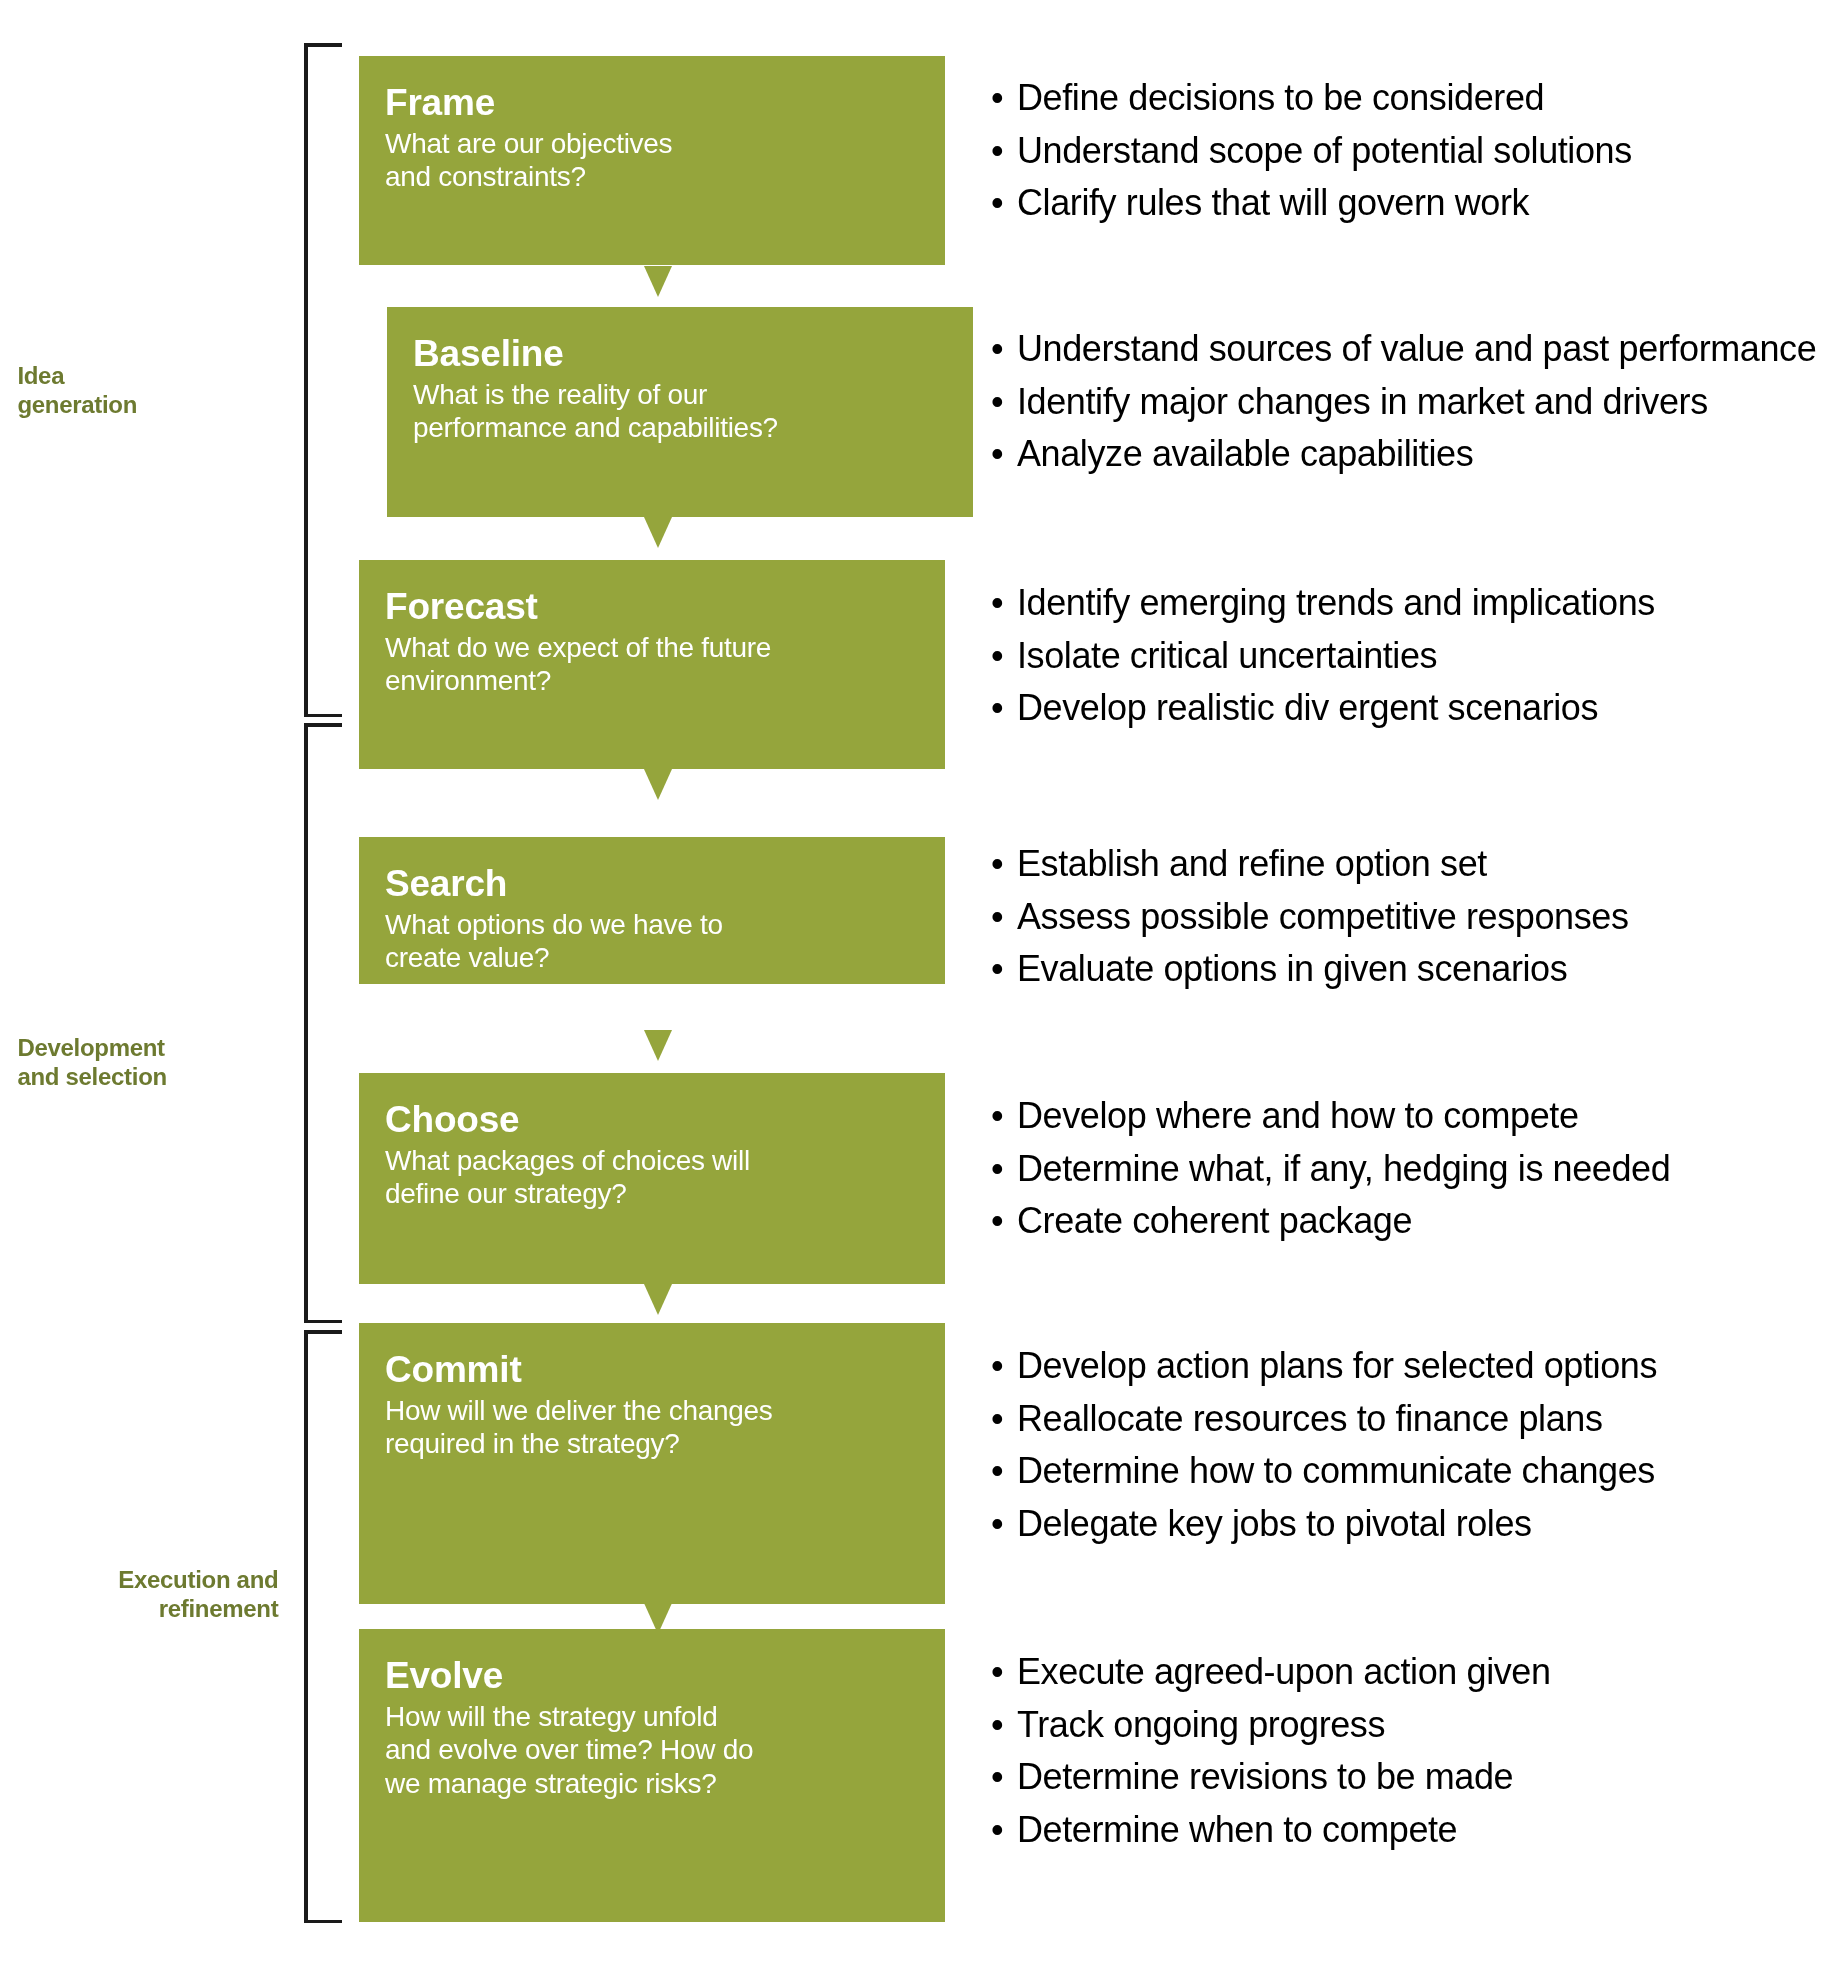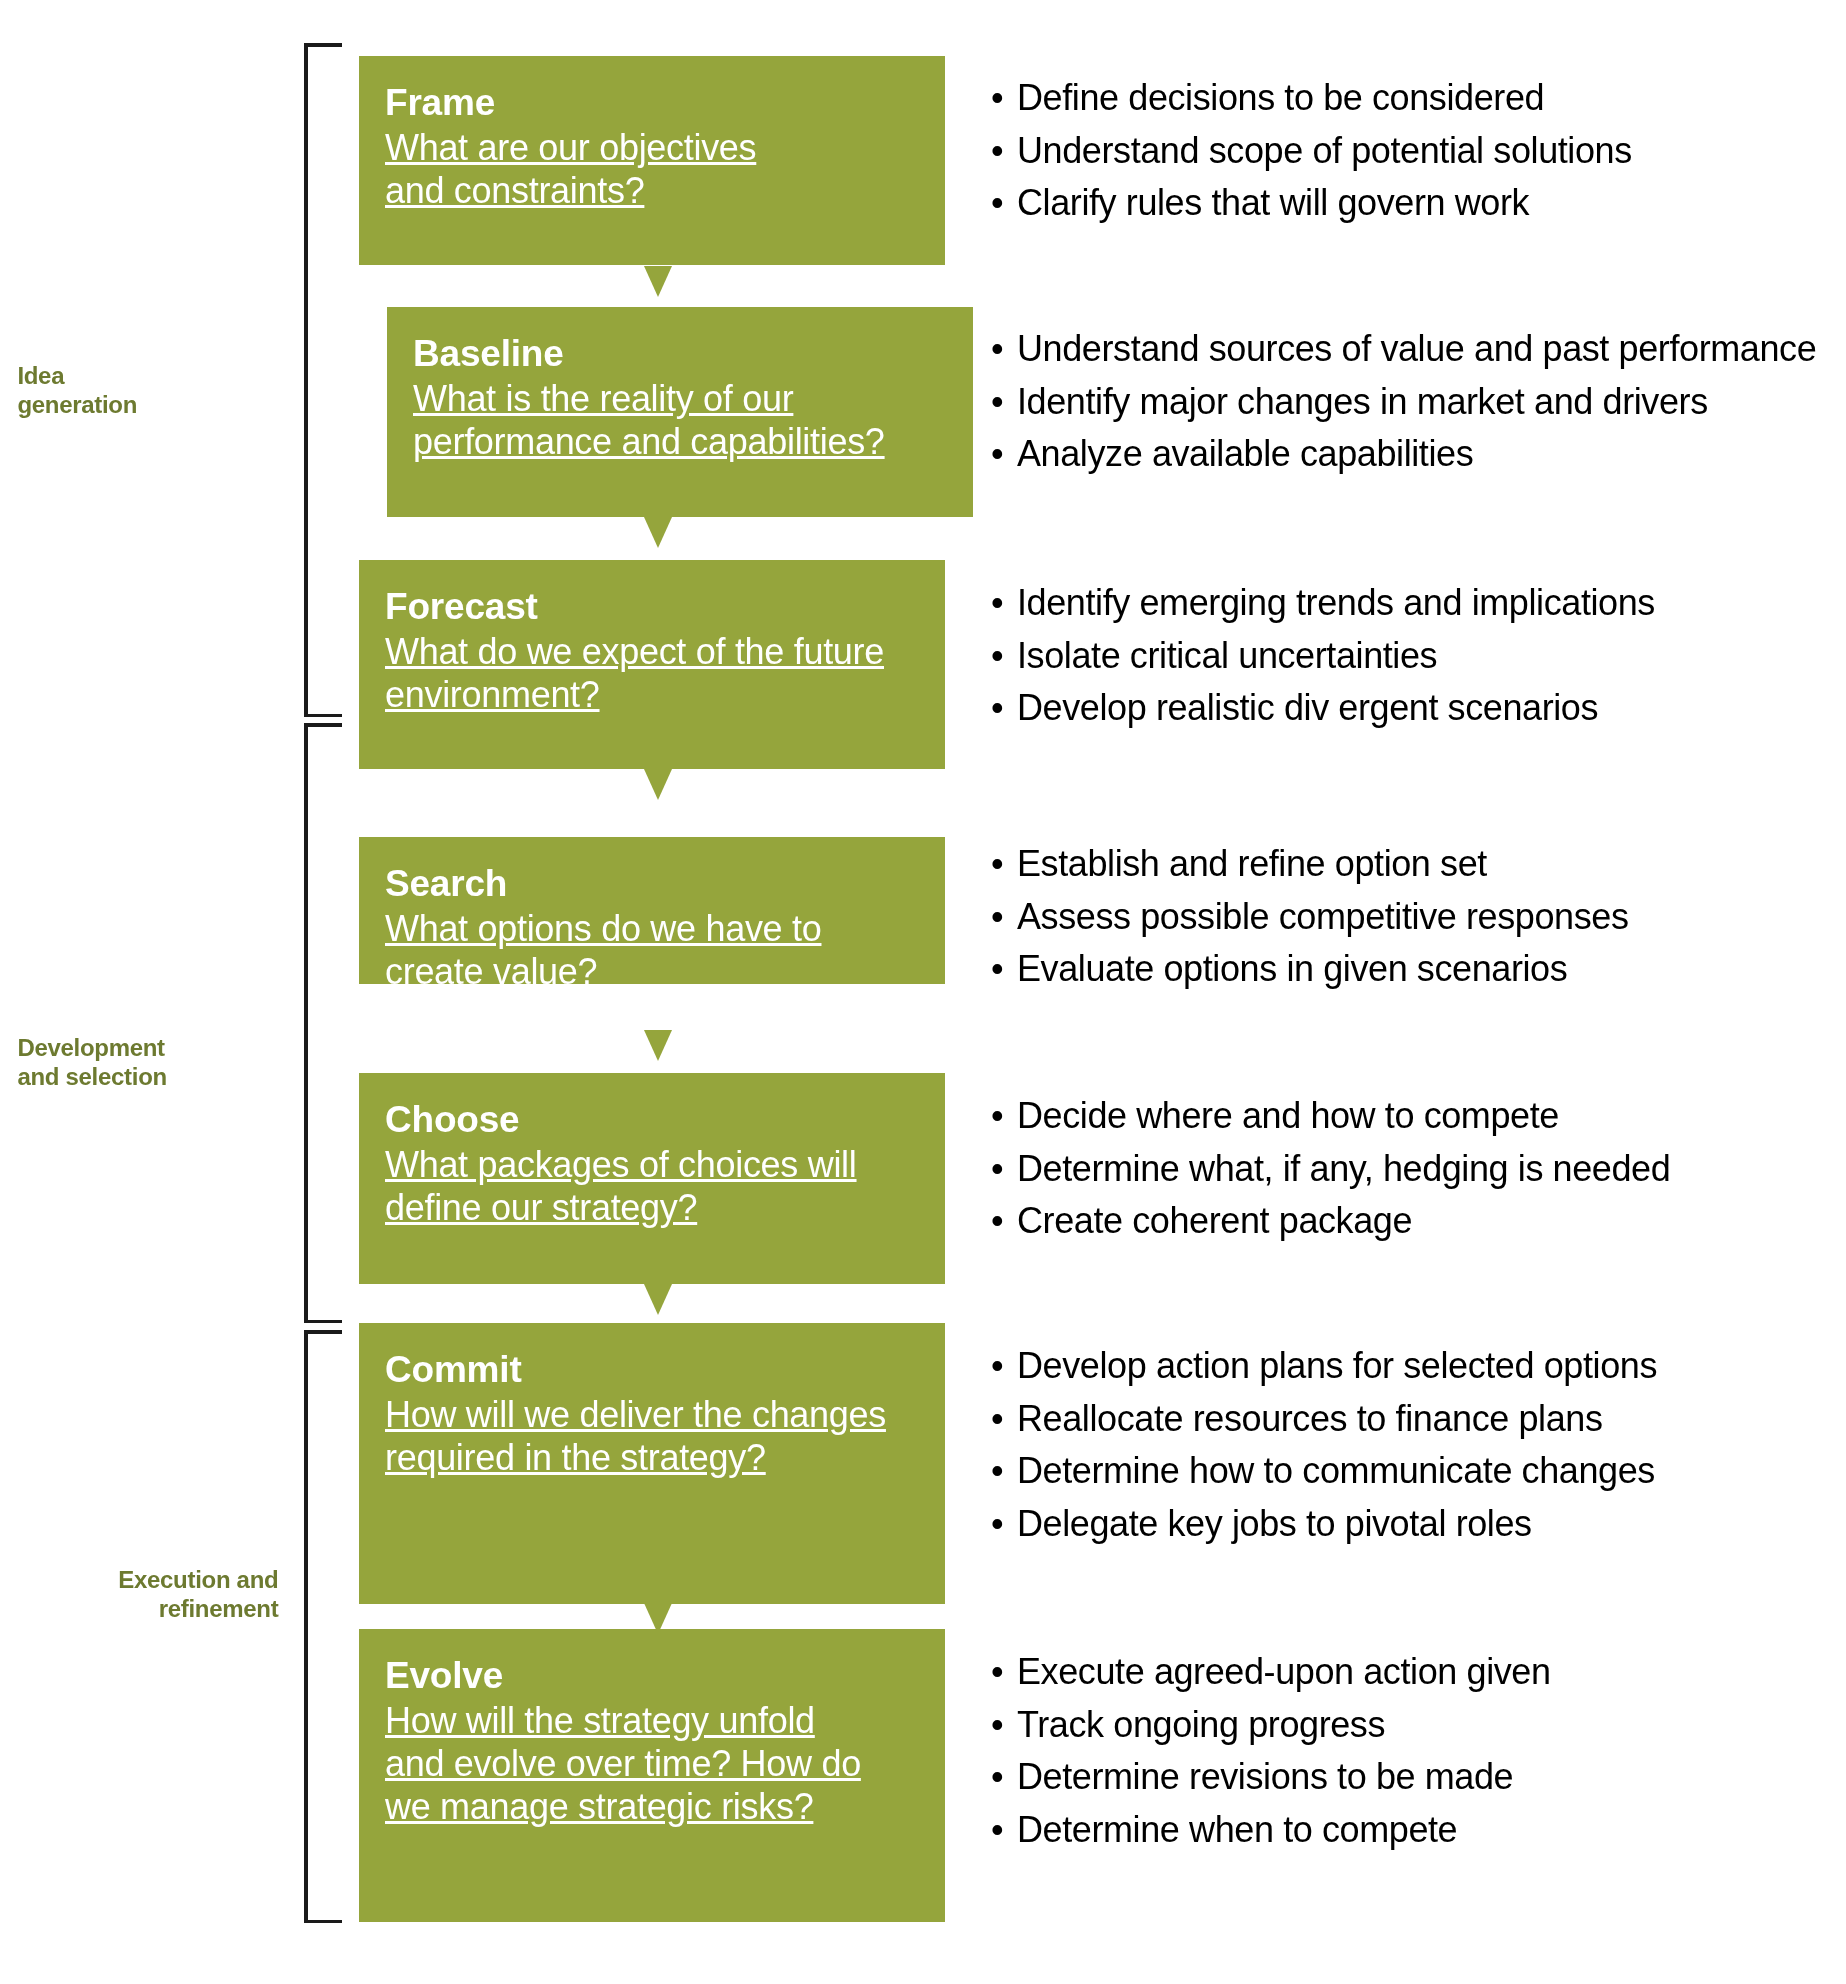--- a/index.html
+++ b/index.html
@@ -51,27 +51,26 @@
     color:#ffffff;
   }
   .box .ttl{
     font-size:37px;
     font-weight:bold;
     line-height:1.12;
     letter-spacing:-0.2px;
     margin:0 0 3.5px 0;
   }
   .box .q{
-    font-size:36px;
+    font-size:28px;
     font-weight:normal;
     line-height:1.19;
     letter-spacing:-0.3px;
     white-space:pre-line;
     margin:0;
-    text-decoration:underline;
   }
   
   .notch{
     position:absolute;
     left:644px;
     width:0;height:0;
     border-left:14.8px solid transparent;
     border-right:14.8px solid transparent;
     border-top:31px solid #95a53c;
   }
@@ -221,21 +220,21 @@
   <div class="step">
     <div class="box" style="top:1073px;height:211px;">
       <div class="ttl">Choose</div>
       <div class="q">What packages of choices will
 define our strategy?</div>
     </div>
     <div class="notch" style="top:1284px;"></div>
     <div class="bullets" style="top:1098px;">
       <div class="bullet">
         <span class="dot">•</span>
-        <span>Decide where and how to compete</span>
+        <span>Develop where and how to compete</span>
       </div>
       <div class="bullet">
         <span class="dot">•</span>
         <span>Determine what, if any, hedging is needed</span>
       </div>
       <div class="bullet">
         <span class="dot">•</span>
         <span>Create coherent package</span>
       </div>
     </div>

